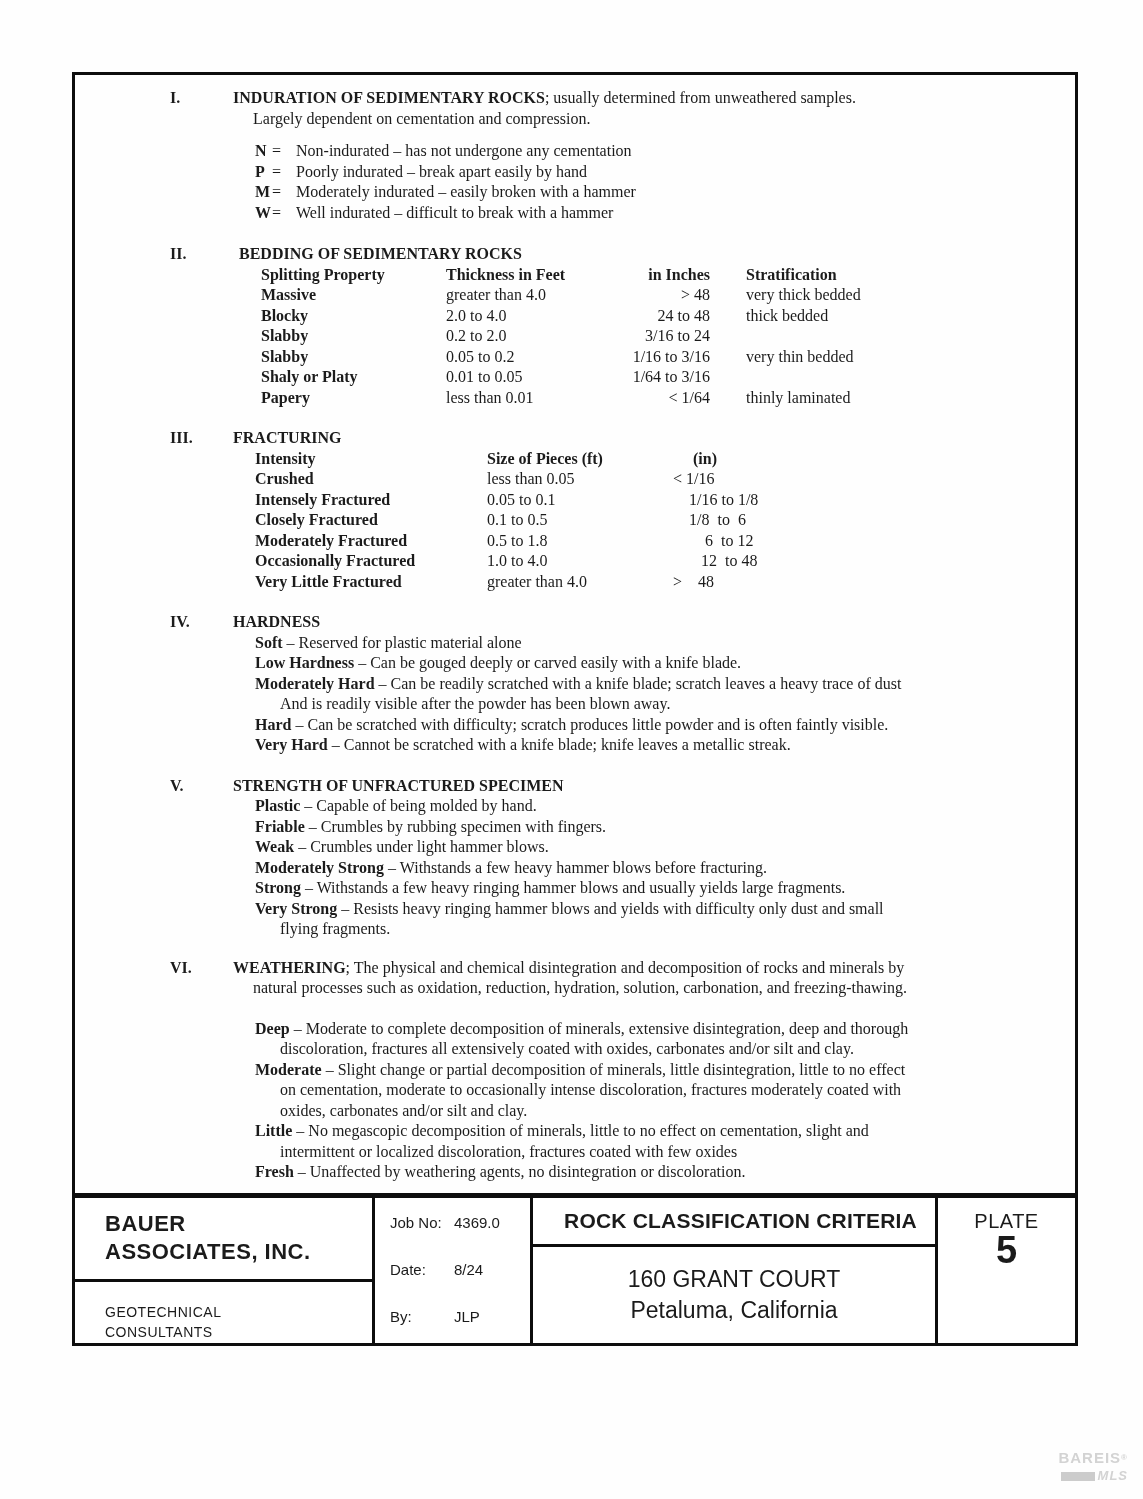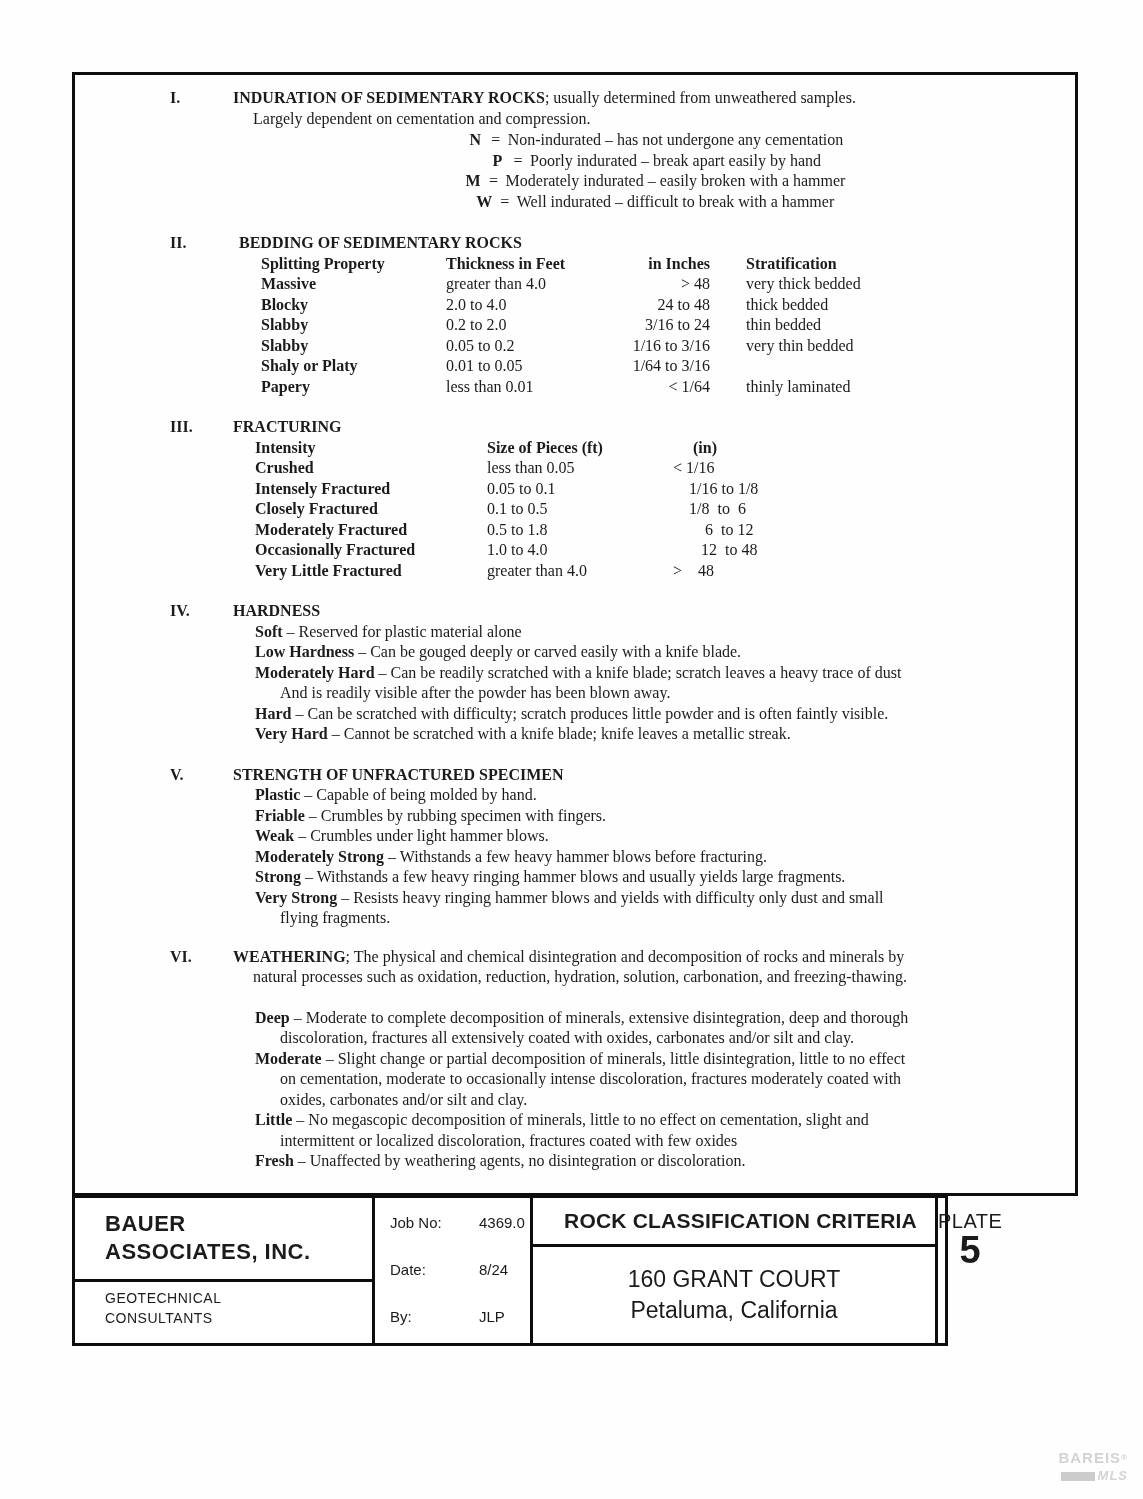--- a/index.html
+++ b/index.html
@@ -17,21 +17,21 @@
   }
   .sec { display:flex; }
   .sec + .sec { margin-top:20px; }
   .sec-ii { margin-top:21px !important;gap:6px; }
   .sec-vi { margin-top:18px !important; }
   .num { width:63px; flex:0 0 63px; font-weight:bold; }
   .sec-body { flex:1; min-width:0; }
   .hline b { font-weight:bold; }
   .hsub { padding-left:20px; }
   
-  .deflist-i { margin-top:1px; margin-left:22px;text-align:center; }
+  .deflist-i { margin-top:12px; margin-left:22px; }
   .idef .code { display:inline-block; width:17px; font-weight:bold; }
   .idef .eq   { display:inline-block; width:24px; }
   
   .tbl { margin-left:22px; }
   .trow { display:grid; }
   .tbl2 .trow { grid-template-columns:185px 172px 92px auto; }
   .tbl2 .c3 { text-align:right; }
   .tbl2 .c4 { padding-left:36px; }
   .tbl3 .trow { grid-template-columns:232px 186px auto; }
   .tbl3 .c3 { white-space:pre; }
@@ -39,35 +39,35 @@
   .thead span { font-weight:bold; }
   .trow .c1 { font-weight:bold; }
   .thead .c1 { font-weight:bold; }
   
   .defs { margin-left:22px; }
   .def b { font-weight:bold; }
   .dcont { padding-left:25px; }
   .defs-gap { margin-top:20px; }
   
   .title-block {
-    position:absolute; left:72px; top:1196px; width:876px; height:150px;
+    position:absolute; left:72px; top:1196px; width:1006px; height:150px;
     box-sizing:border-box; border:3px solid #0d0d0d; border-top-width:2px;
     display:flex; font-family:"Liberation Sans", sans-serif; background:#fff;
   }
   .tb-col1 { width:300px; flex:0 0 300px; border-right:3px solid #0d0d0d;
              display:flex; flex-direction:column; box-sizing:border-box; }
   .firm-cell { height:84px; box-sizing:border-box; border-bottom:3px solid #0d0d0d;
                padding:12px 0 0 30px; }
   .firm-name { font-size:22px; font-weight:bold; line-height:28px; letter-spacing:0.5px; }
-  .firm-sub-cell { flex:1; padding:6px 0 0 30px;border-radius:26px; }
+  .firm-sub-cell { flex:1; padding:20px 0 0 30px;border-radius:26px; }
   .firm-sub { font-size:14px; line-height:20px; letter-spacing:0.5px; }
   .tb-col2 { width:158px; flex:0 0 158px; border-right:3px solid #0d0d0d;
              box-sizing:border-box; display:flex; flex-direction:column;
              justify-content:space-between; padding:15px 6px 16px 15px; }
-  .job-row { font-size:15px; display:flex;gap:25px; }
+  .job-row { font-size:15px; display:flex; }
   .job-row .lbl { width:64px; flex:0 0 64px; }
   .tb-col3 { width:405px; flex:0 0 405px; border-right:3px solid #0d0d0d;
              box-sizing:border-box; display:flex; flex-direction:column; }
   .doc-title-cell { height:49px; box-sizing:border-box; border-bottom:3px solid #0d0d0d;
                     display:flex; align-items:center; justify-content:center; }
   .doc-title { font-size:21px; font-weight:bold; letter-spacing:0.2px; white-space:nowrap;margin-left:13px; }
   .project-cell { flex:1; display:flex; flex-direction:column; align-items:center;
                   justify-content:center; }
   .project-line { font-size:23px; line-height:31px; }
   .tb-col4 { flex:1; text-align:center; padding-top:13px; }
@@ -123,21 +123,20 @@
           <div class="trow">
               <span class="c1">Blocky</span>
               <span class="c2">2.0 to 4.0</span>
               <span class="c3">24 to 48</span>
               <span class="c4">thick bedded</span>
             </div>
           <div class="trow">
               <span class="c1">Slabby</span>
               <span class="c2">0.2 to 2.0</span>
               <span class="c3">3/16 to 24</span>
-              <span class="c4">thin bedded</span>
             </div>
           <div class="trow">
               <span class="c1">Slabby</span>
               <span class="c2">0.05 to 0.2</span>
               <span class="c3">1/16 to 3/16</span>
               <span class="c4">very thin bedded</span>
             </div>
           <div class="trow">
               <span class="c1">Shaly or Platy</span>
               <span class="c2">0.01 to 0.05</span>

